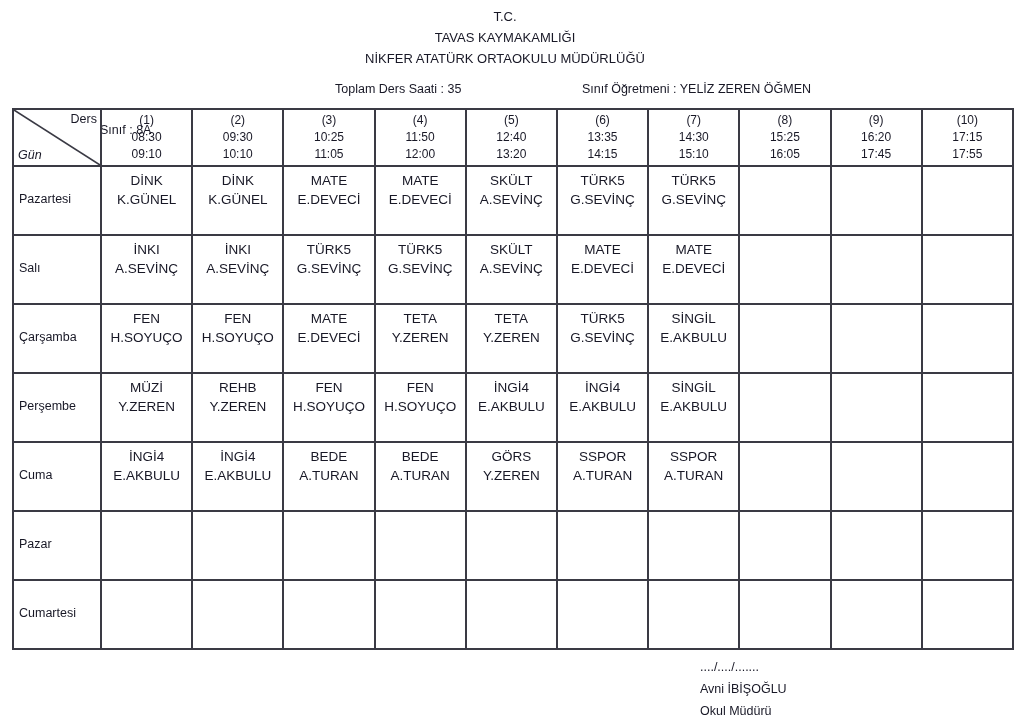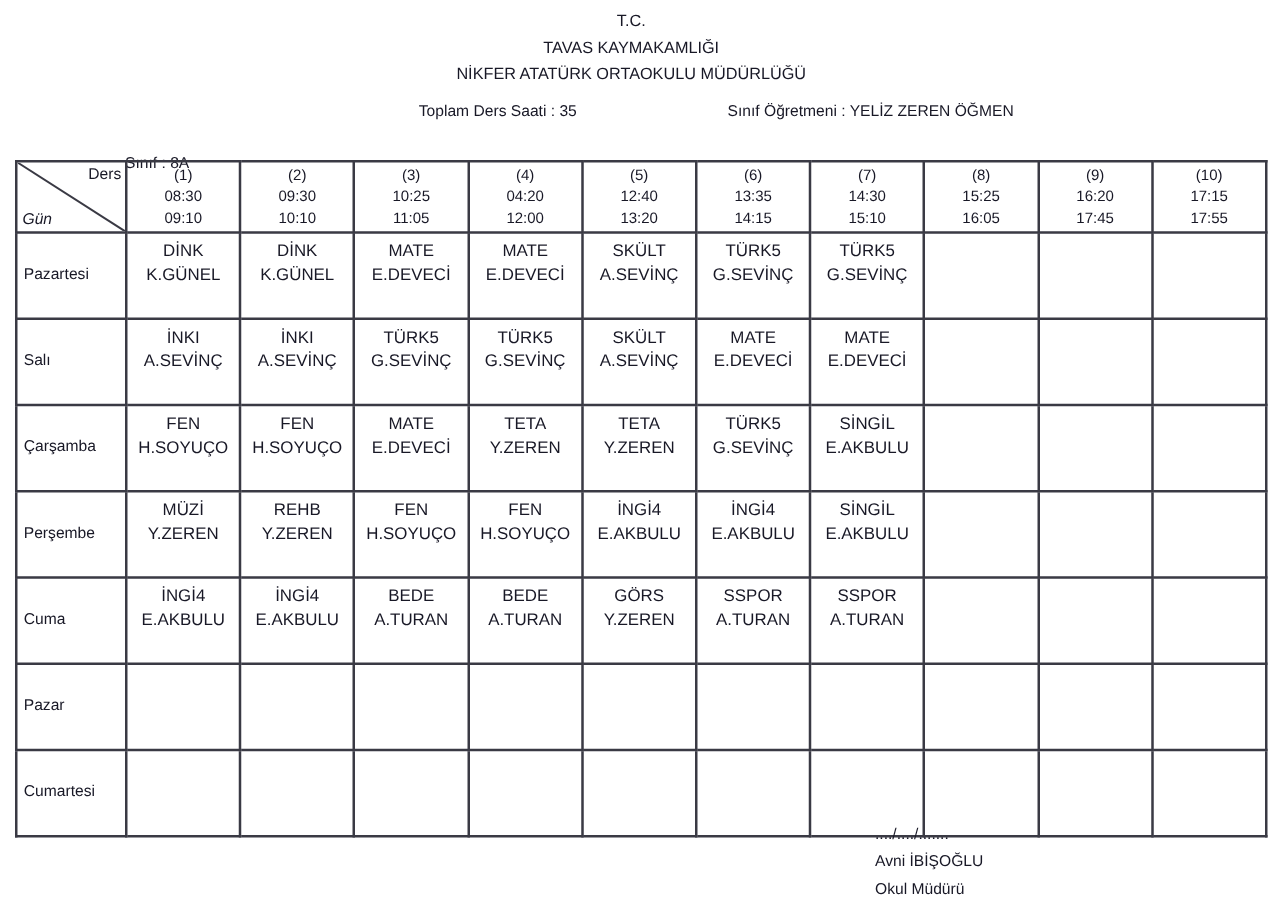--- a/index.html
+++ b/index.html
@@ -12,21 +12,21 @@
     position:absolute;top:6px;left:0;width:1010px;
     text-align:center;font-size:13px;line-height:21px;
   }
   .info-row{position:absolute;top:82px;left:0;width:100%;height:24px;font-size:12.5px;}
   .info-class{position:absolute;left:100px;margin-top:41px;}
   .info-total{position:absolute;left:335px;}
   .info-teacher{position:absolute;left:582px;}
 
   table.grid{
     position:absolute;left:12px;top:108px;
-    width:1002px;border-collapse:collapse;table-layout:fixed;margin-top:20px;
+    width:1002px;border-collapse:collapse;table-layout:fixed;
   }
   .grid th,.grid td{border:2px solid #3a3a44;overflow:hidden;}
   .grid thead tr{height:57px;}
   .grid tbody tr{height:69px;}
   col.day-col{width:88px;}
 
   th.corner{position:relative;padding:0;font-weight:400;}
   th.corner svg{position:absolute;top:0;left:0;width:100%;height:100%;}
   .corner-ders{position:absolute;top:2px;right:3px;font-size:12.5px;}
   .corner-gun{position:absolute;bottom:3px;left:4px;font-size:12.5px;font-style:italic;}
@@ -96,21 +96,21 @@
           <div class="ptime">09:30</div>
           <div class="ptime">10:10</div>
         </th>
         <th class="period">
           <div class="pnum">(3)</div>
           <div class="ptime">10:25</div>
           <div class="ptime">11:05</div>
         </th>
         <th class="period">
           <div class="pnum">(4)</div>
-          <div class="ptime">04:20</div>
+          <div class="ptime">11:50</div>
           <div class="ptime">12:00</div>
         </th>
         <th class="period">
           <div class="pnum">(5)</div>
           <div class="ptime">12:40</div>
           <div class="ptime">13:20</div>
         </th>
         <th class="period">
           <div class="pnum">(6)</div>
           <div class="ptime">13:35</div>

